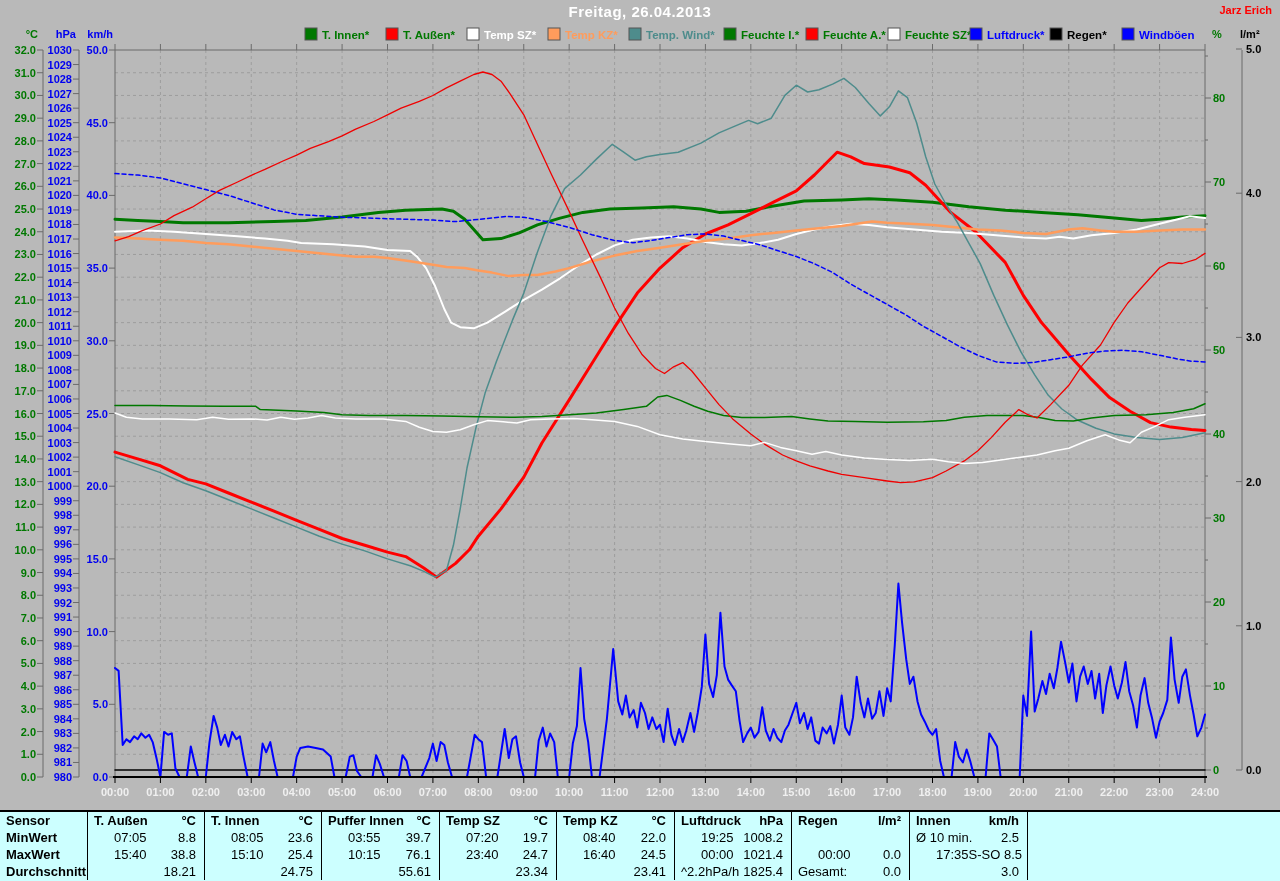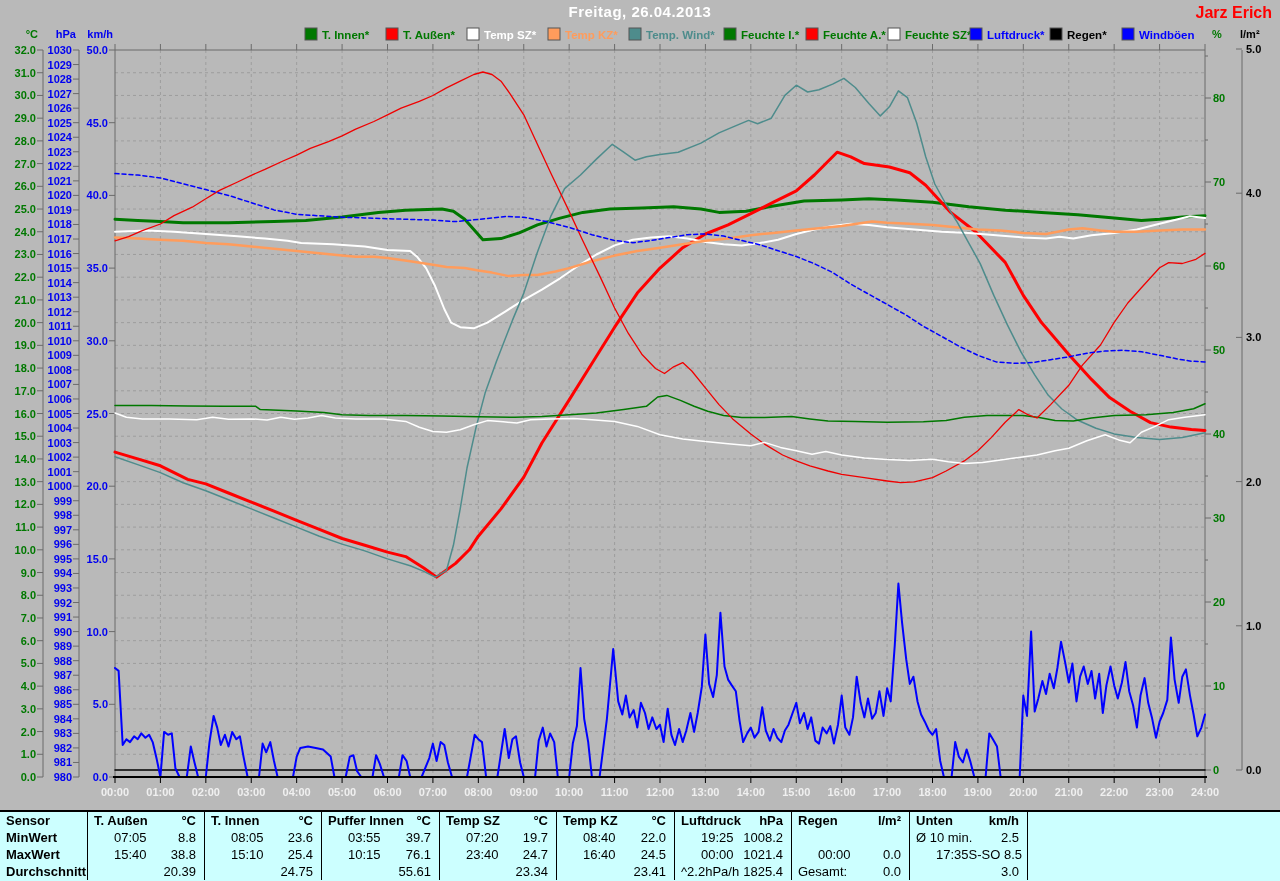--- a/index.html
+++ b/index.html
@@ -1,21 +1,21 @@
 <!DOCTYPE html>
 <html><head>
 <meta charset="utf-8">
 <style>
   html,body{margin:0;padding:0;background:#888;}
   .screen{position:relative;width:1280px;height:881px;background:#B9B9B9;overflow:hidden;
           font-family:"Liberation Sans",sans-serif;}
   .titlebar{position:absolute;left:0;top:0;width:1280px;height:22px;}
   .page-title{position:absolute;left:0;right:0;top:3px;text-align:center;color:#FFFFFF;
               font-size:15px;font-weight:bold;letter-spacing:0.5px;}
-  .watermark{position:absolute;right:8px;top:4px;color:#FF0000;font-size:16px;font-weight:bold;}
+  .watermark{position:absolute;right:8px;top:4px;color:#FF0000;font-size:11px;font-weight:bold;}
   svg{position:absolute;left:0;top:0;}
   svg text{font-family:"Liberation Sans",sans-serif;font-weight:bold;}
   .stats{position:absolute;left:0;top:810px;width:1280px;height:71px;background:#CCFFFF;
          border-top:2px solid #000;box-sizing:border-box;
          display:grid;grid-template-columns:88px 117px 117px 118px 117px 118px 117px 118px 118px auto;
          grid-auto-rows:17px;font-size:13px;color:#000;}
   .cell{border-right:1px solid #000;display:flex;align-items:center;white-space:nowrap;
         overflow:hidden;line-height:17px;}
   .cell.f{border-right:none;}
   .cell .lt{padding-left:6px;}
@@ -484,21 +484,21 @@
       </div>
       <div class="cell hdr">
         <span class="lt">Luftdruck</span>
         <span class="rt">hPa</span>
       </div>
       <div class="cell hdr">
         <span class="lt">Regen</span>
         <span class="rt">l/m²</span>
       </div>
       <div class="cell hdr">
-        <span class="lt">Unten</span>
+        <span class="lt">Innen</span>
         <span class="rt">km/h</span>
       </div>
       <div class="cell f"></div>
       <div class="cell rowlab">
         <span class="lt">MinWert</span>
       </div>
       <div class="cell ">
         <span class="lt time">07:05</span>
         <span class="rt">8.8</span>
       </div>
@@ -561,21 +561,21 @@
       </div>
       <div class="cell ">
         <span class="lt time">17:35</span>
         <span class="rt">S-SO 8.5</span>
       </div>
       <div class="cell f"></div>
       <div class="cell rowlab">
         <span class="lt">Durchschnitt</span>
       </div>
       <div class="cell ">
-        <span class="rt">20.39</span>
+        <span class="rt">18.21</span>
       </div>
       <div class="cell ">
         <span class="rt">24.75</span>
       </div>
       <div class="cell ">
         <span class="rt">55.61</span>
       </div>
       <div class="cell ">
         <span class="rt">23.34</span>
       </div>

